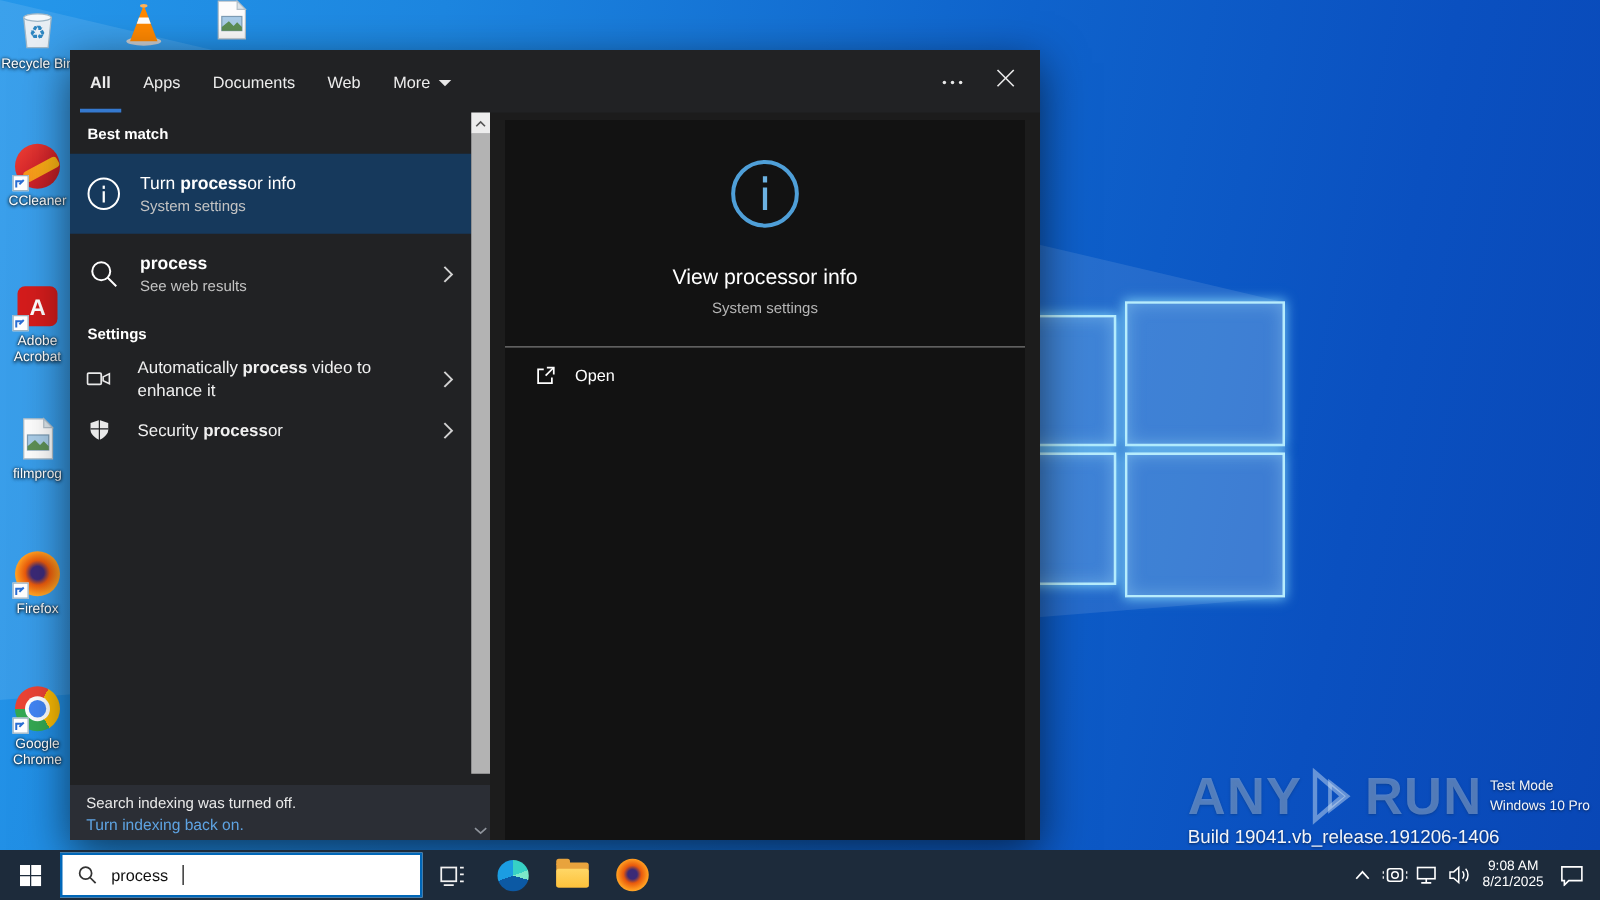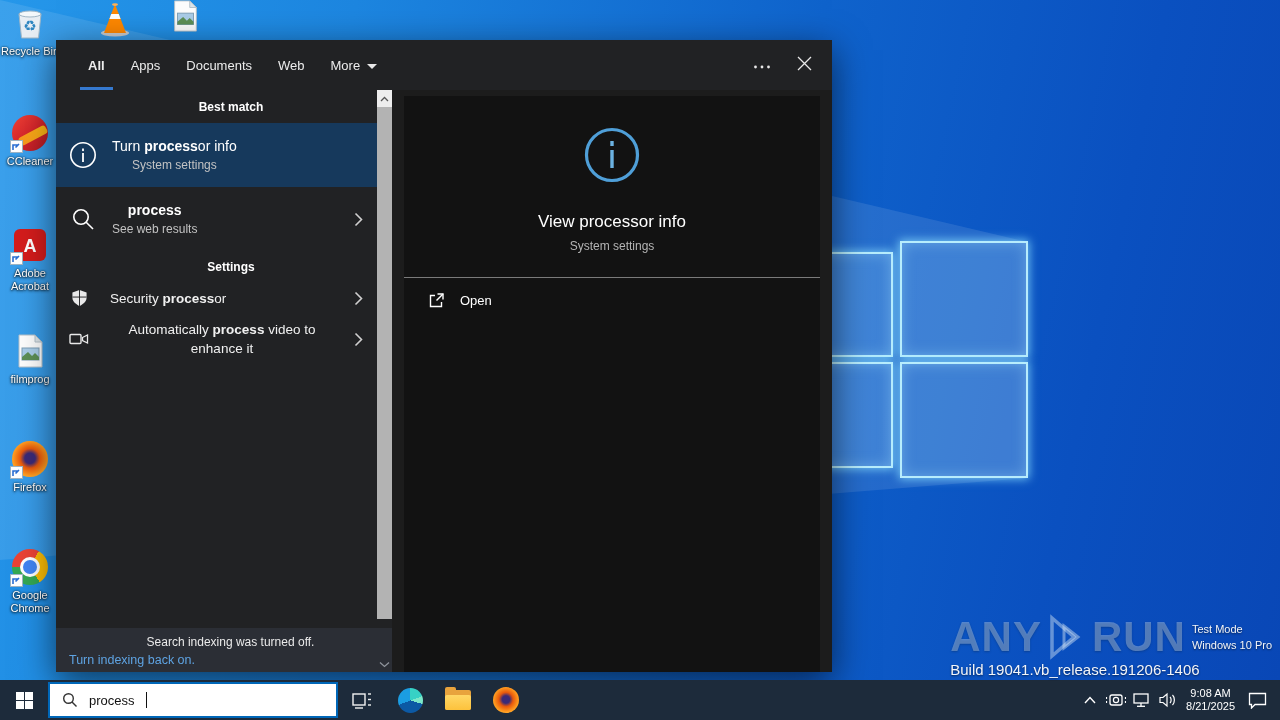--- a/index.html
+++ b/index.html
@@ -32,30 +32,30 @@
   .chrome-circle { background:conic-gradient(from -45deg, #ea4335 0 120deg, #4285f4 0 120deg, #34a853 120deg 240deg, #fbbc05 240deg 360deg); position:relative; }
   .chrome-circle { background:conic-gradient(from -90deg, #ea4335 0 33%, #fbbc05 33% 66%, #34a853 66% 100%); }
   .chrome-inner { position:absolute; left:50%; top:50%; transform:translate(-50%,-50%); width:20px; height:20px; background:#fff; border-radius:50%; }
   .chrome-core { position:absolute; left:50%; top:50%; transform:translate(-50%,-50%); width:14px; height:14px; background:#4285f4; border-radius:50%; }
   .cc-circle { background:linear-gradient(135deg,#ef4135 0%,#d2232a 55%,#b01c22 100%); position:relative; overflow:hidden; }
   .cc-brush { position:absolute; left:6px; top:16px; width:30px; height:9px; background:linear-gradient(90deg,#f7941d,#fdb913); transform:rotate(-28deg); border-radius:3px; }
 
   
   .flyout { position:absolute; left:56px; top:40px; width:776px; height:632px; background:#212224; color:#fff;
     box-shadow:0 10px 34px rgba(0,0,0,.6); }
-  .tabs { position:relative; height:50px; display:flex; align-items:center; padding-left:16px; gap:26px;margin-left:16px; }
+  .tabs { position:relative; height:50px; display:flex; align-items:center; padding-left:16px; gap:26px; }
   .tab { font-size:13px; color:#ececec; position:relative; cursor:default; white-space:nowrap; }
   .tab.active { font-weight:bold; }
   .tab.active::after { content:""; position:absolute; left:-8px; top:29px; width:33px; height:3px; background:#3579cf; }
   .more-arrow { display:inline-block; width:0; height:0; border-left:5px solid transparent; border-right:5px solid transparent;
     border-top:5px solid #e8e8e8; margin-left:7px; vertical-align:middle; }
   .win-ctrls { position:absolute; right:20px; top:0; height:50px; display:flex; align-items:center; gap:26px; }
 
   .content { position:absolute; left:0; top:50px; right:0; bottom:0; display:flex; }
-  .left-col { width:336px; position:relative;text-align:center; }
+  .left-col { width:336px; position:relative; }
   .section-label { font-size:12px; font-weight:bold; color:#fff; padding-left:14px; }
   .lbl-bm { margin-top:10px; margin-bottom:9px; }
   .lbl-settings { margin-top:17px; margin-bottom:6px; }
   .row { display:flex; align-items:center; padding-left:10px; padding-right:6px; width:321px; }
   .icon-box { width:34px; min-width:34px; display:flex; align-items:center; justify-content:center; }
   .icon-box-sm { width:26px; min-width:26px; margin-right:6px; display:flex; align-items:center; justify-content:center; }
   .bm-item { height:64px; background:#16395c; }
   .web-item { height:48px; margin-top:8px; }
   .texts { margin-left:12px; display:flex; flex-direction:column; justify-content:center; }
   .t1 { font-size:14px; color:#fff; line-height:17px; }
@@ -282,41 +282,41 @@
           <svg width="9" height="15" viewBox="0 0 9 15">
               <path d="M1.5 1.5 L7.5 7.5 L1.5 13.5" stroke="#d0d0d0" stroke-width="1.6" fill="none"></path>
             </svg>
         </div>
       </div>
 
       <div class="section-label lbl-settings">Settings</div>
 
       <div class="row s-row">
         <div class="icon-box-sm">
+          <svg width="20" height="14" viewBox="0 0 20 14">
+            <rect x="1" y="2.5" width="11" height="9" rx="1" fill="none" stroke="#e9e9e9" stroke-width="1.4"></rect>
+            <polygon points="13.5,5.5 18.5,3 18.5,11 13.5,8.5" fill="none" stroke="#e9e9e9" stroke-width="1.3"></polygon>
+          </svg>
+        </div>
+        <div class="s-text"><span>Automatically </span><b>process</b><span> video to enhance it</span></div>
+        <div class="chev">
+          <svg width="9" height="15" viewBox="0 0 9 15">
+              <path d="M1.5 1.5 L7.5 7.5 L1.5 13.5" stroke="#d0d0d0" stroke-width="1.6" fill="none"></path>
+            </svg>
+        </div>
+      </div>
+
+      <div class="row s-row">
+        <div class="icon-box-sm">
           <svg width="17" height="18" viewBox="0 0 18 19">
             <path d="M9 1 L16.5 3.6 V9.5 C16.5 14.6 9 18 9 18 C9 18 1.5 14.6 1.5 9.5 V3.6 Z" fill="#e9e9e9"></path>
             <path d="M9 1 V18 M1.5 8.5 H16.5" stroke="#212224" stroke-width="1"></path>
           </svg>
         </div>
         <div class="s-text"><span>Security </span><b>process</b><span>or</span></div>
-        <div class="chev">
-          <svg width="9" height="15" viewBox="0 0 9 15">
-              <path d="M1.5 1.5 L7.5 7.5 L1.5 13.5" stroke="#d0d0d0" stroke-width="1.6" fill="none"></path>
-            </svg>
-        </div>
-      </div>
-
-      <div class="row s-row">
-        <div class="icon-box-sm">
-          <svg width="20" height="14" viewBox="0 0 20 14">
-            <rect x="1" y="2.5" width="11" height="9" rx="1" fill="none" stroke="#e9e9e9" stroke-width="1.4"></rect>
-            <polygon points="13.5,5.5 18.5,3 18.5,11 13.5,8.5" fill="none" stroke="#e9e9e9" stroke-width="1.3"></polygon>
-          </svg>
-        </div>
-        <div class="s-text"><span>Automatically </span><b>process</b><span> video to enhance it</span></div>
         <div class="chev">
           <svg width="9" height="15" viewBox="0 0 9 15">
               <path d="M1.5 1.5 L7.5 7.5 L1.5 13.5" stroke="#d0d0d0" stroke-width="1.6" fill="none"></path>
             </svg>
         </div>
       </div>
 
 
       <div class="footer">
         <div class="footer-msg">Search indexing was turned off.</div>

